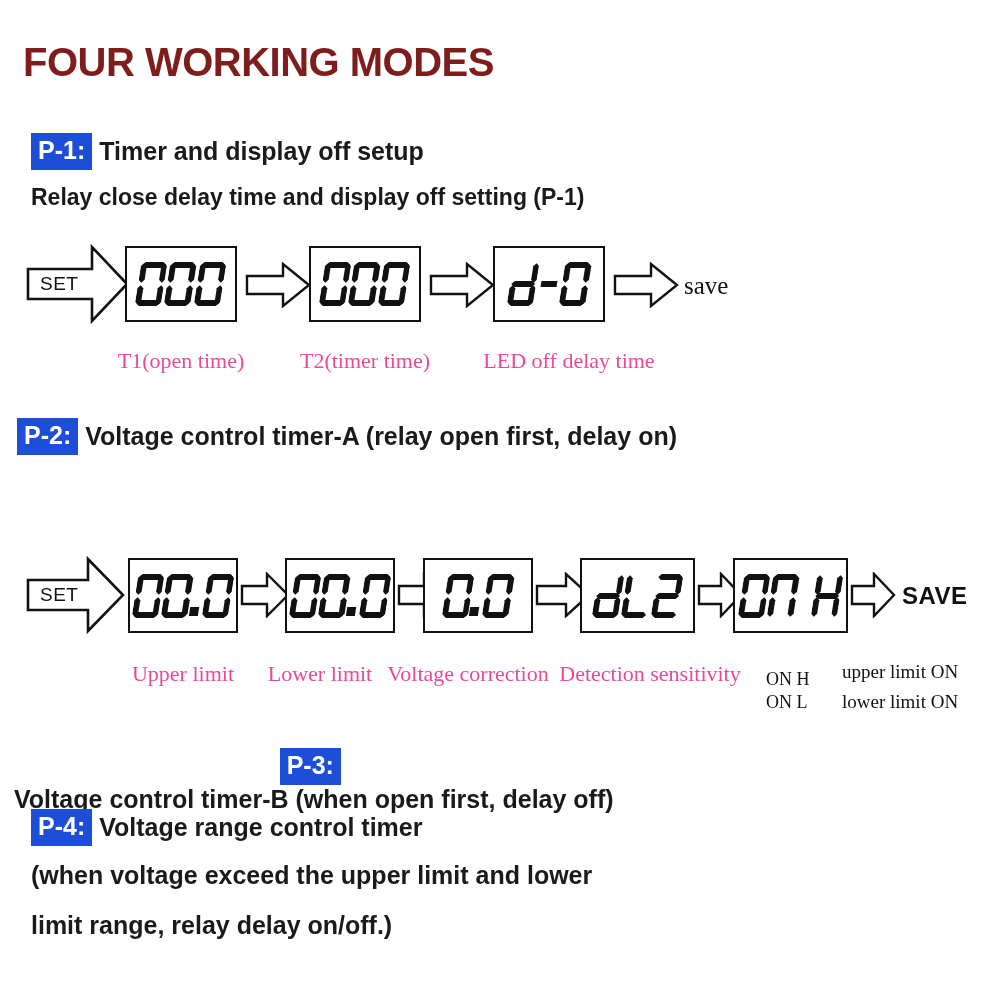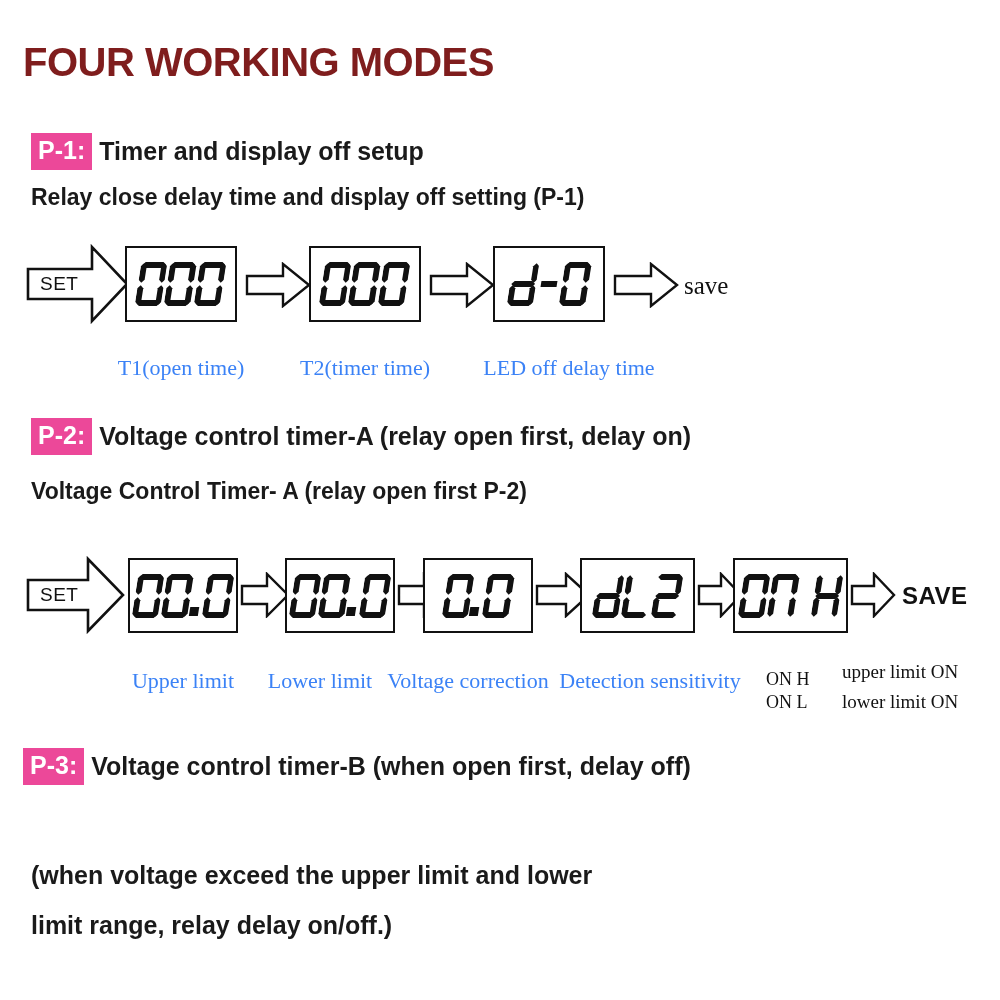--- a/index.html
+++ b/index.html
@@ -28,21 +28,21 @@
   }
 
   
   .badge-row {
     position: absolute;
     display: flex;
     align-items: center;
     white-space: nowrap;
   }
   .badge {
-    background: #ec4899;
+    background: #1d4ed8;
     color: #ffffff;
     font-weight: bold;
     font-size: 25px;
     line-height: 1;
     padding: 5px 7px 7px 7px;
     margin-right: 7px;
     display: inline-block;
   }
   .badge-text {
     font-size: 25px;
@@ -119,24 +119,23 @@
     font-weight: bold;
     letter-spacing: 0.5px;
     color: #111;
   }
 
   
   .caption {
     position: absolute;
     font-family: "Liberation Serif", serif;
     font-size: 22px;
-    color: #3b82f6;
+    color: #ec4899;
     white-space: nowrap;
     text-align: center;
-    margin-top: 7px;
   }
   .legend-cell {
     position: absolute;
     font-family: "Liberation Serif", serif;
     font-size: 18px;
     color: #111;
     white-space: nowrap;
   }
   .legend-cell.desc { font-size: 19px; }
 </style>
@@ -262,25 +261,24 @@
       </svg>
     </div>
 
     <div class="endword serif" style="left:684px; top:272px;">save</div>
 
     <div class="caption" style="left:81px; top:348px; width:200px;">T1(open time)</div>
     <div class="caption" style="left:265px; top:348px; width:200px;">T2(timer time)</div>
     <div class="caption" style="left:439px; top:348px; width:260px;">LED off delay time</div>
   </div>
 
-  <div class="badge-row" style="left:31px; top:418px;">
+  <div class="badge-row" style="left:17px; top:418px;">
     <span class="badge">P-2:</span>
     <span class="badge-text">Voltage control timer-A (relay open first, delay on)</span>
   </div>
-  <div class="subhead" style="left:31px; top:478px;">Voltage Control Timer- A (relay open first P-2)</div>
 
   <div class="flow">
 
     <div class="set-arrow" style="left:26px; top:555px; width:100px; height:80px;">
       <svg viewBox="0 0 100 80" width="100" height="80">
         <polygon points="2,25 62,25 62,4 97,40 62,76 62,55 2,55" fill="#ffffff" stroke="#111111" stroke-width="2.6" stroke-linejoin="miter"></polygon>
       </svg>
       <span class="set-label">SET</span>
     </div>
 
@@ -459,22 +457,26 @@
     <div class="caption" style="left:230px; top:661px; width:180px;">Lower limit</div>
     <div class="caption" style="left:373px; top:661px; width:190px;">Voltage correction</div>
     <div class="caption" style="left:550px; top:661px; width:200px;">Detection sensitivity</div>
 
     <div class="legend-cell" style="left:766px; top:662px;margin-top:7px;">ON  H</div>
     <div class="legend-cell desc" style="left:842px; top:661px;">upper limit ON</div>
     <div class="legend-cell" style="left:766px; top:692px;">ON  L</div>
     <div class="legend-cell desc" style="left:842px; top:691px;">lower limit ON</div>
   </div>
 
-  <div class="badge-row" style="left:23px; top:748px;">
+  <div class="badge-row" style="left:14px; top:748px;flex-direction:column;">
     <span class="badge">P-3:</span>
     <span class="badge-text">Voltage control timer-B (when open first, delay off)</span>
   </div>
 
+  <div class="badge-row" style="left:31px; top:809px;">
+    <span class="badge">P-4:</span>
+    <span class="badge-text">Voltage range control timer</span>
+  </div>
 
   <div class="bodyline" style="left:31px; top:911px;">limit range, relay delay on/off.)</div>
   <div class="bodyline" style="left:31px; top:861px;">(when voltage exceed the upper limit and lower</div>
 
 </div>
 
 </body></html>

